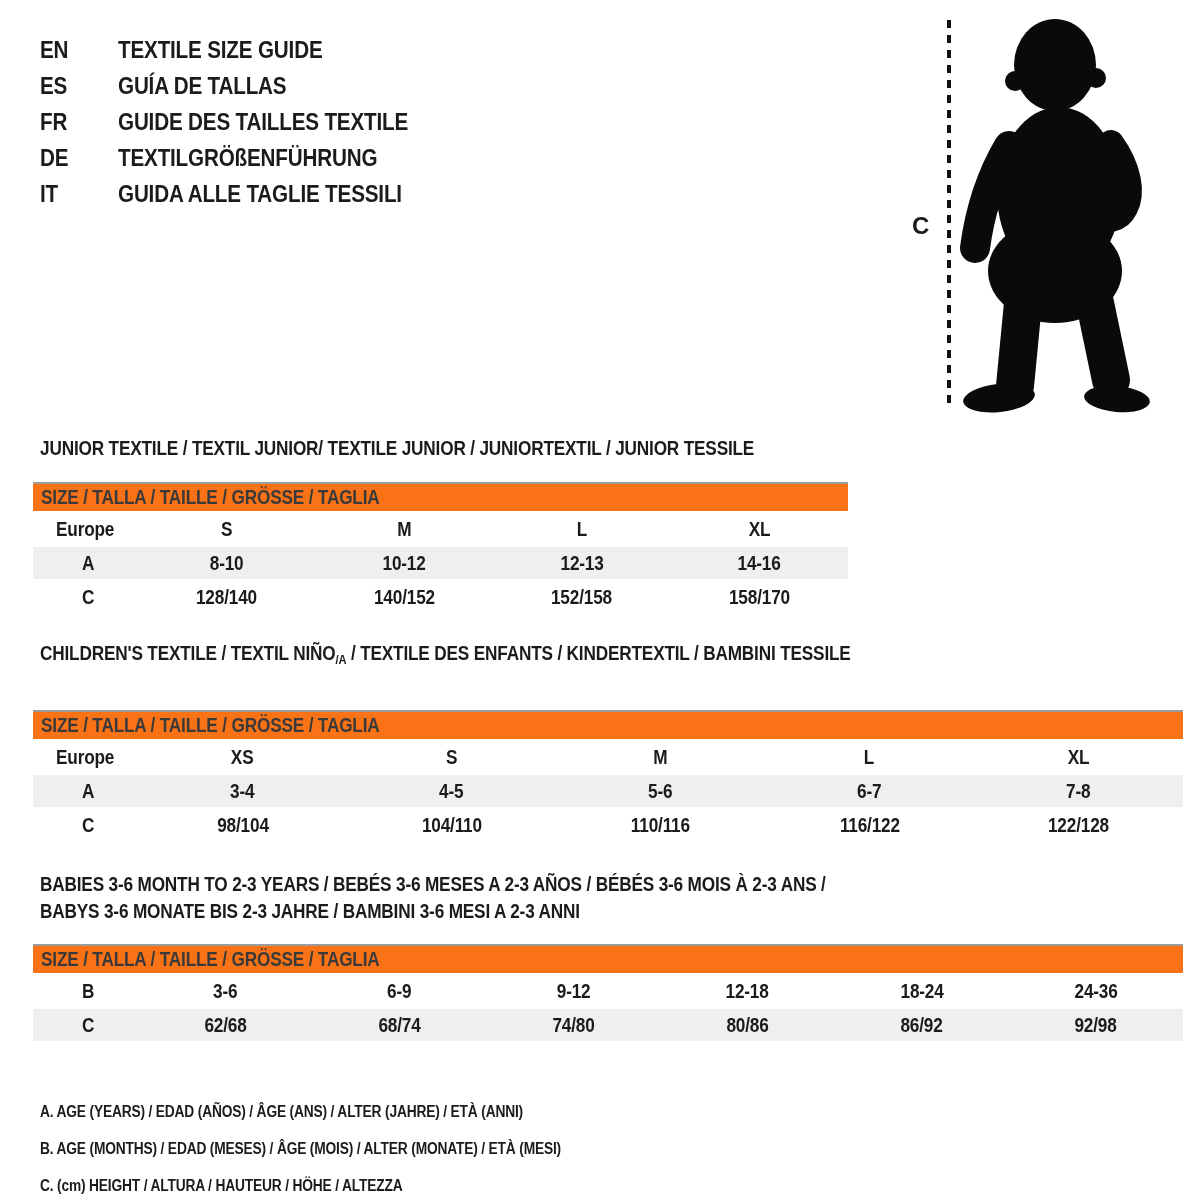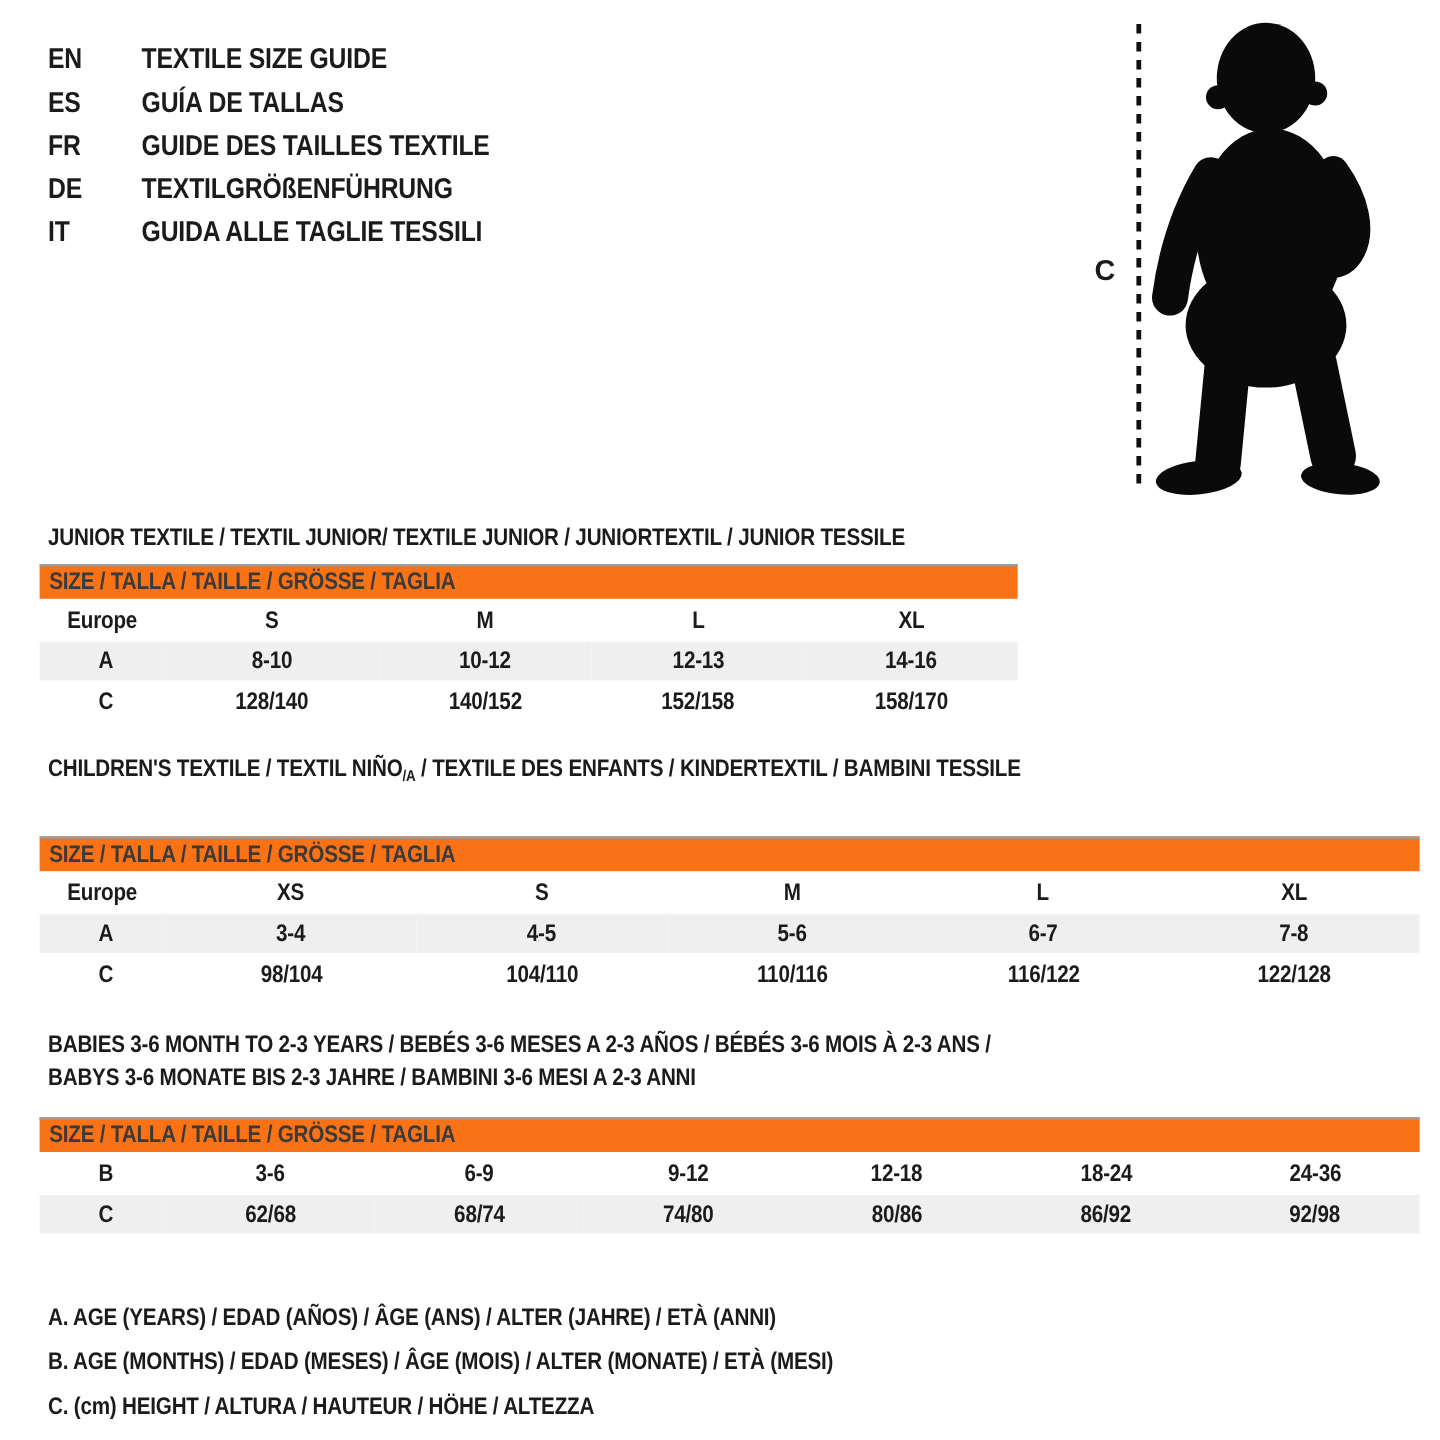--- a/index.html
+++ b/index.html
@@ -16,39 +16,39 @@
   .lang-row{display:flex;height:36px;align-items:center;font-weight:700;font-size:24px;}
   .lang-code{width:78px;}
   
   .figure-svg{position:absolute;left:935px;top:8px;}
   .c-label{position:absolute;left:912px;top:212px;font-weight:700;font-size:24px;}
 
   
   .content{position:absolute;left:33px;top:436px;width:1150px;}
   .sec-title{padding-left:7px;font-weight:700;font-size:20px;line-height:24px;white-space:nowrap;}
   .sec-title .sub{font-size:13px;vertical-align:-4px;}
-  .t1{margin-bottom:8px;}
+  .t1{margin-bottom:20px;}
   .t2{margin-top:26px;margin-bottom:36px;}
   .t3{margin-top:28px;margin-bottom:17px;line-height:27px;}
 
   table.sizes{border-collapse:separate;border-spacing:0 2px;table-layout:fixed;}
   table.w-narrow{width:815px;}
   table.w-wide{width:1150px;}
   col.c0{width:105px;}
   td{padding:0;vertical-align:middle;font-size:20px;font-weight:700;}
   tr.hdr td{
     height:27px;background:#f97316;border-top:2px solid #9c9c9c;
     color:#3a3a3a;padding-left:8px;text-align:left;
   }
   tr.data td{height:32px;text-align:center;}
   tr.data td.lbl{text-align:center;padding-left:8px;}
   tr.shade td{background:#efefef;}
 
   .legend{margin-top:50px;padding-left:7px;}
-  .legend-row{height:37px;display:flex;align-items:center;font-weight:700;font-size:20px;}
+  .legend-row{height:37px;display:flex;align-items:center;font-weight:700;font-size:16px;}
 </style>
 </head>
 <body>
 
 <div class="page">
 
   <div class="lang-block">
     <div class="lang-row">
       <span class="lang-code"><span class="cnd tl">EN</span></span>
       <span class="cnd tl">TEXTILE SIZE GUIDE</span>

